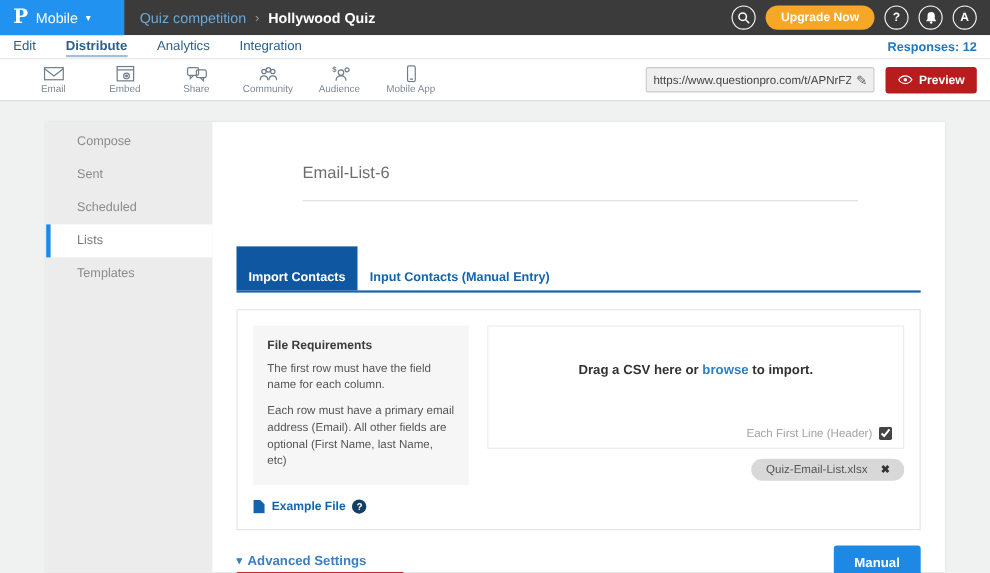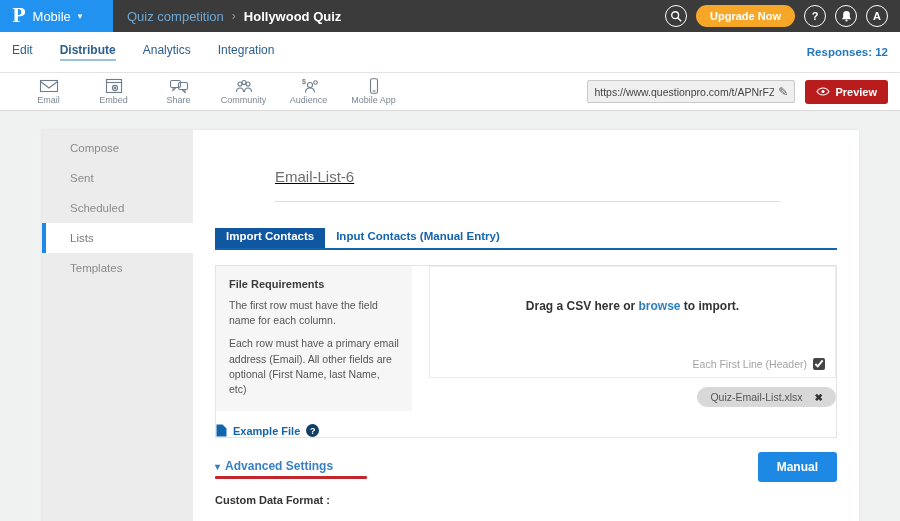--- a/index.html
+++ b/index.html
@@ -16,21 +16,21 @@
   .bc-parent { color:#6ea7d4; cursor:pointer; }
   .bc-sep { color:#9a9a9a; font-size:12px; }
   .bc-current { color:#fff; font-weight:bold; }
   .topbar-right { margin-left:auto; display:flex; align-items:center; gap:9px; padding-right:12px;justify-content:space-between; }
   .circle-btn { width:22px; height:22px; border:1.5px solid #fff; border-radius:50%; color:#fff;
     display:flex; align-items:center; justify-content:center; font-size:11px; font-weight:bold; cursor:pointer; background:transparent; flex:0 0 auto; }
   .upgrade-btn { background:#f7a728; color:#fff; border:none; border-radius:12px; height:22px; padding:0 14px;
     font-size:11px; font-weight:bold; cursor:pointer; font-family:inherit; }
 
   
-  .surveynav { height:41px; background:#fff; border-bottom:1px solid #e3e3e3; display:flex; align-items:center; padding:0 12px; }
+  .surveynav { height:22px; background:#fff; border-bottom:1px solid #e3e3e3; display:flex; align-items:center; padding:0 12px; }
   .nav-item { font-size:12px; color:#2b5f8d; margin-right:27px; cursor:pointer; text-decoration:none; padding-bottom:2px; border-bottom:2px solid transparent; }
   .nav-item.active { font-weight:bold; border-bottom-color:#9cc2e0; }
   .responses { margin-left:auto; font-size:11.5px; color:#2277bd; font-weight:bold; }
 
   
   .toolbar { height:38px; background:#fff; border-bottom:1px solid #d9d9d9; display:flex; align-items:center; padding:0 12px 0 16px; }
   .tool { width:65px; text-align:center; color:#6f7d8a; cursor:pointer; }
   .tool svg { display:block; margin:0 auto 1px; }
   .tool-label { font-size:9px; color:#7c8894; display:block;text-align:center; }
   .url-group { margin-left:auto; display:flex; align-items:center; gap:10px; }
@@ -40,28 +40,28 @@
   .preview-btn { background:#b91c1c; border:none; color:#fff; height:24px; padding:0 11px; border-radius:3px;
     font-size:11px; font-weight:bold; display:flex; align-items:center; gap:5px; cursor:pointer; font-family:inherit; }
 
   
   .panel { margin:19px 0 0 42px; width:817px; height:409px; background:#fff; display:flex; box-shadow:0 0 3px rgba(0,0,0,0.08); }
   .sidebar { width:151px; background:#ececec; padding-top:3px; flex:0 0 auto; }
   .side-item { height:30px; line-height:30px; padding-left:24px; font-size:11.5px; color:#8b8b8b; border-left:4px solid transparent; cursor:pointer; }
   .side-item.active { background:#fff; border-left-color:#1e88e5; color:#7a7a7a; }
 
   .content { flex:1; padding:0 22px; min-width:0; }
-  .title-wrap { margin:38px 0 0 60px; width:505px; border-bottom:1px solid #dcdcdc; padding-bottom:15px;text-decoration:underline; }
+  .title-wrap { margin:38px 0 0 60px; width:505px; border-bottom:1px solid #dcdcdc; padding-bottom:15px; }
   .list-title { font-size:15px; color:#6d6d6d; }
 
   .tabs { margin-top:26px; border-bottom:2px solid #1464ad; display:flex; }
-  .tab { padding:2px 11px 6px; font-size:11.5px; font-weight:bold; color:#1464ad; cursor:pointer; }
+  .tab { padding:22px 11px 6px; font-size:11.5px; font-weight:bold; color:#1464ad; cursor:pointer;margin-top:15px; }
   .tab.active { background:#0f57a0; color:#fff; }
 
-  .import-box { margin-top:15px; border:1px solid #e4e4e4; padding:0; display:flex; gap:17px; }
+  .import-box { margin-top:15px; border:1px solid #e4e4e4; padding:14px; display:flex; gap:17px; }
   .left-col { width:196px; flex:0 0 auto; }
   .req-box { background:#f6f6f6; padding:12px 13px 14px; }
   .req-title { font-size:11px; font-weight:bold; color:#3c3c3c; }
   .req-text { font-size:10.5px; color:#555; line-height:1.45; margin-top:8px; }
   .example-row { margin-top:13px; display:flex; align-items:center; gap:6px; }
   .example-link { font-size:11px; font-weight:bold; color:#1464ad; cursor:pointer; text-decoration:none; }
   .q-circle { width:13px; height:13px; border-radius:50%; background:#123f63; color:#fff; font-size:9px; font-weight:bold;
     display:flex; align-items:center; justify-content:center; cursor:pointer; }
   .right-col { flex:1; min-width:0; }
   .dropzone { border:1px solid #ececec; height:112px; position:relative; }

